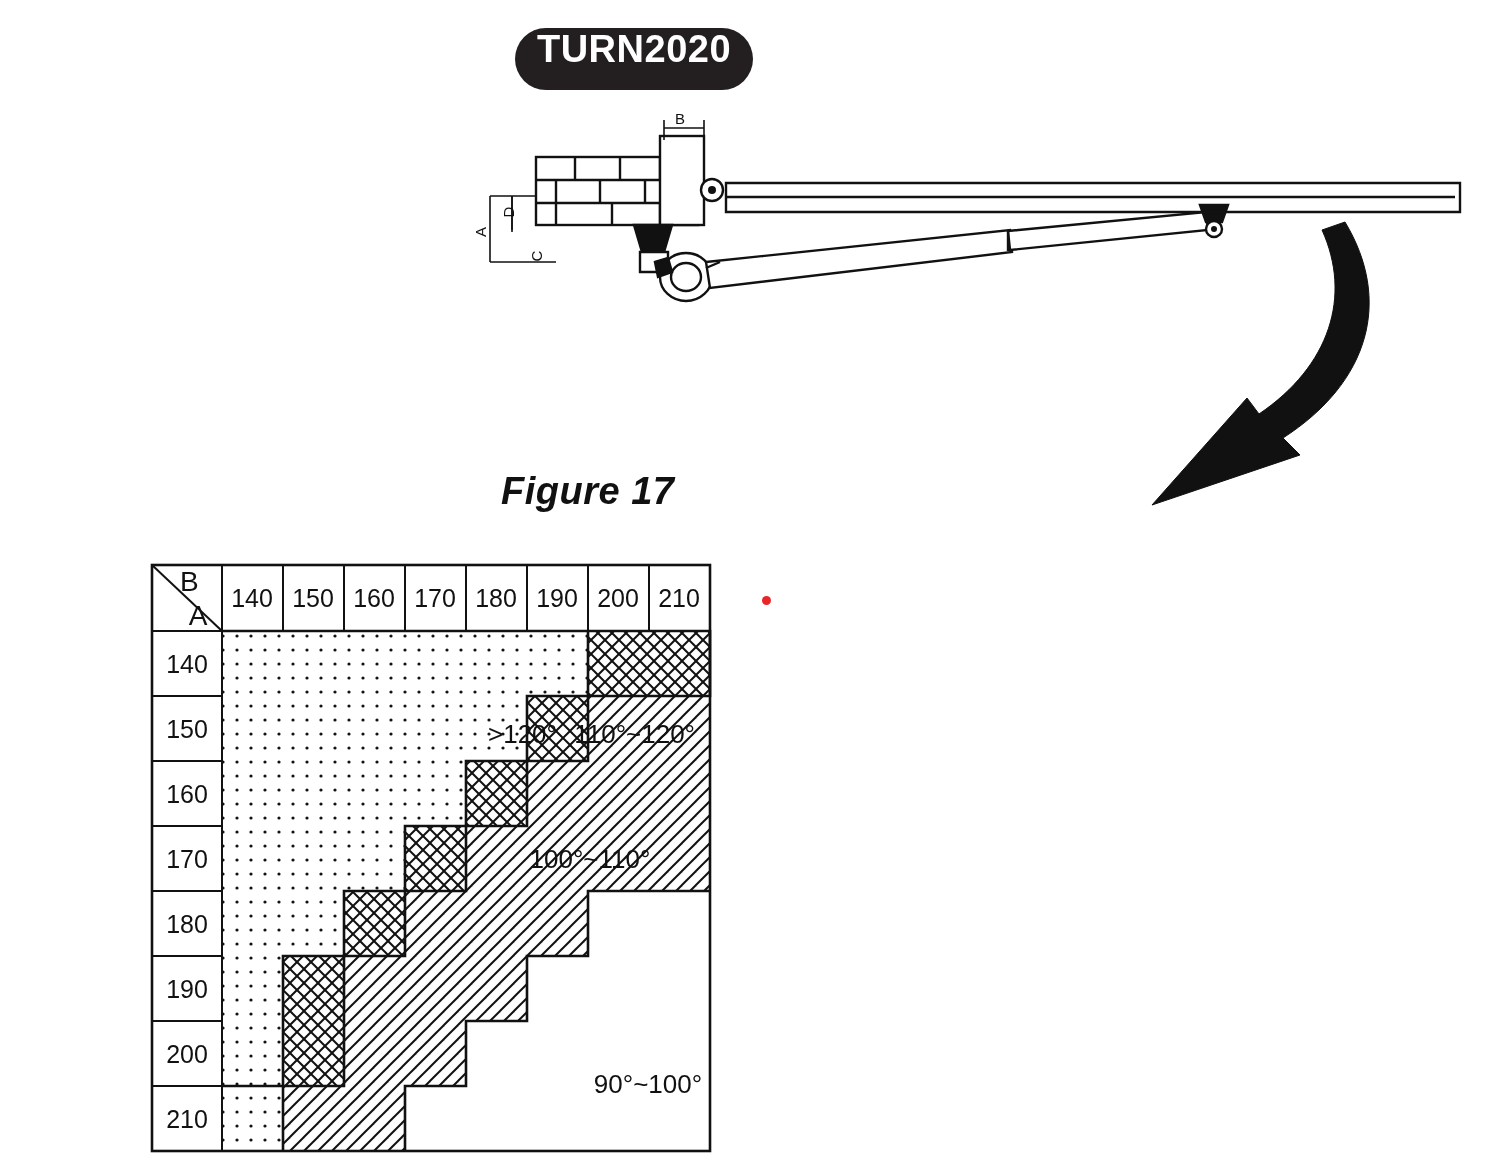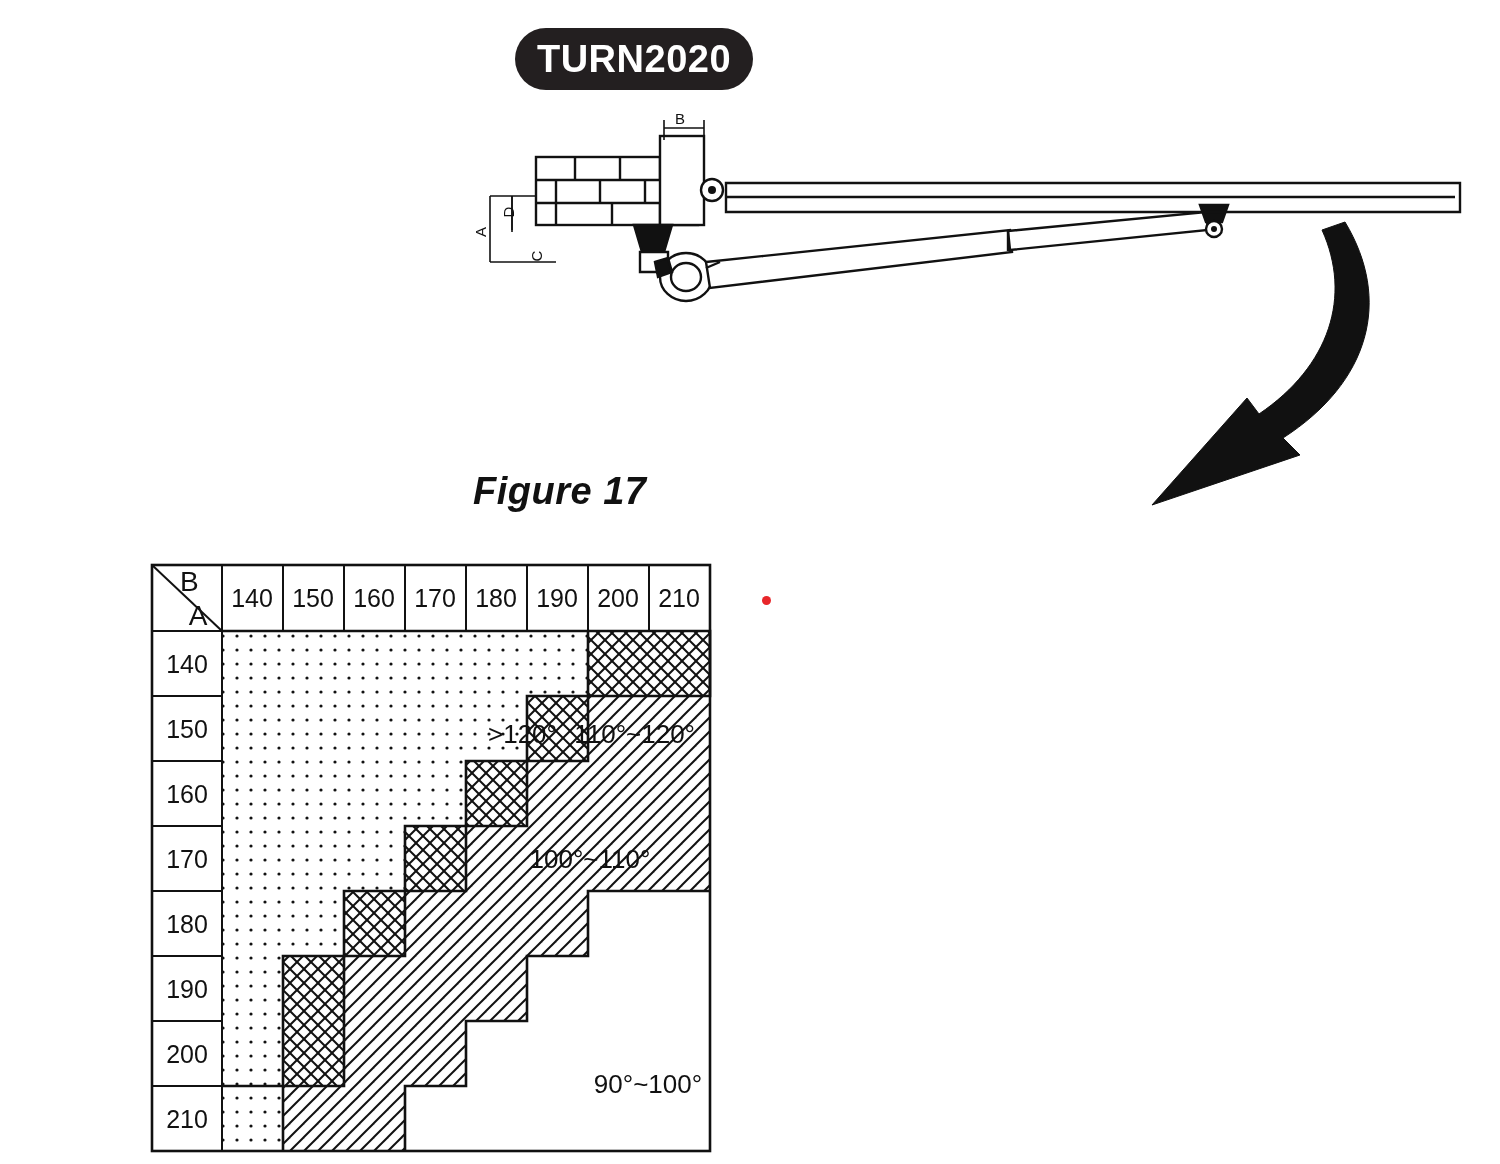--- a/index.html
+++ b/index.html
@@ -19,34 +19,34 @@
   
   .badge {
     position: absolute;
     left: 515px;
     top: 28px;
     width: 238px;
     height: 62px;
     background: #231f20;
     border-radius: 31px;
     display: flex;
-    align-items: center;
+    align-items: flex-start;
     justify-content: center;
   }
   .badge span {
     color: #ffffff;
     font-size: 38px;
     font-weight: bold;
     letter-spacing: 0.5px;
   }
 
   
   .fig-caption {
     position: absolute;
-    left: 473px;
+    left: 501px;
     top: 470px;
     font-size: 38px;
     font-style: italic;
     font-weight: bold;
     letter-spacing: 0.5px;
   }
 
   
   .drawing {
     position: absolute;

